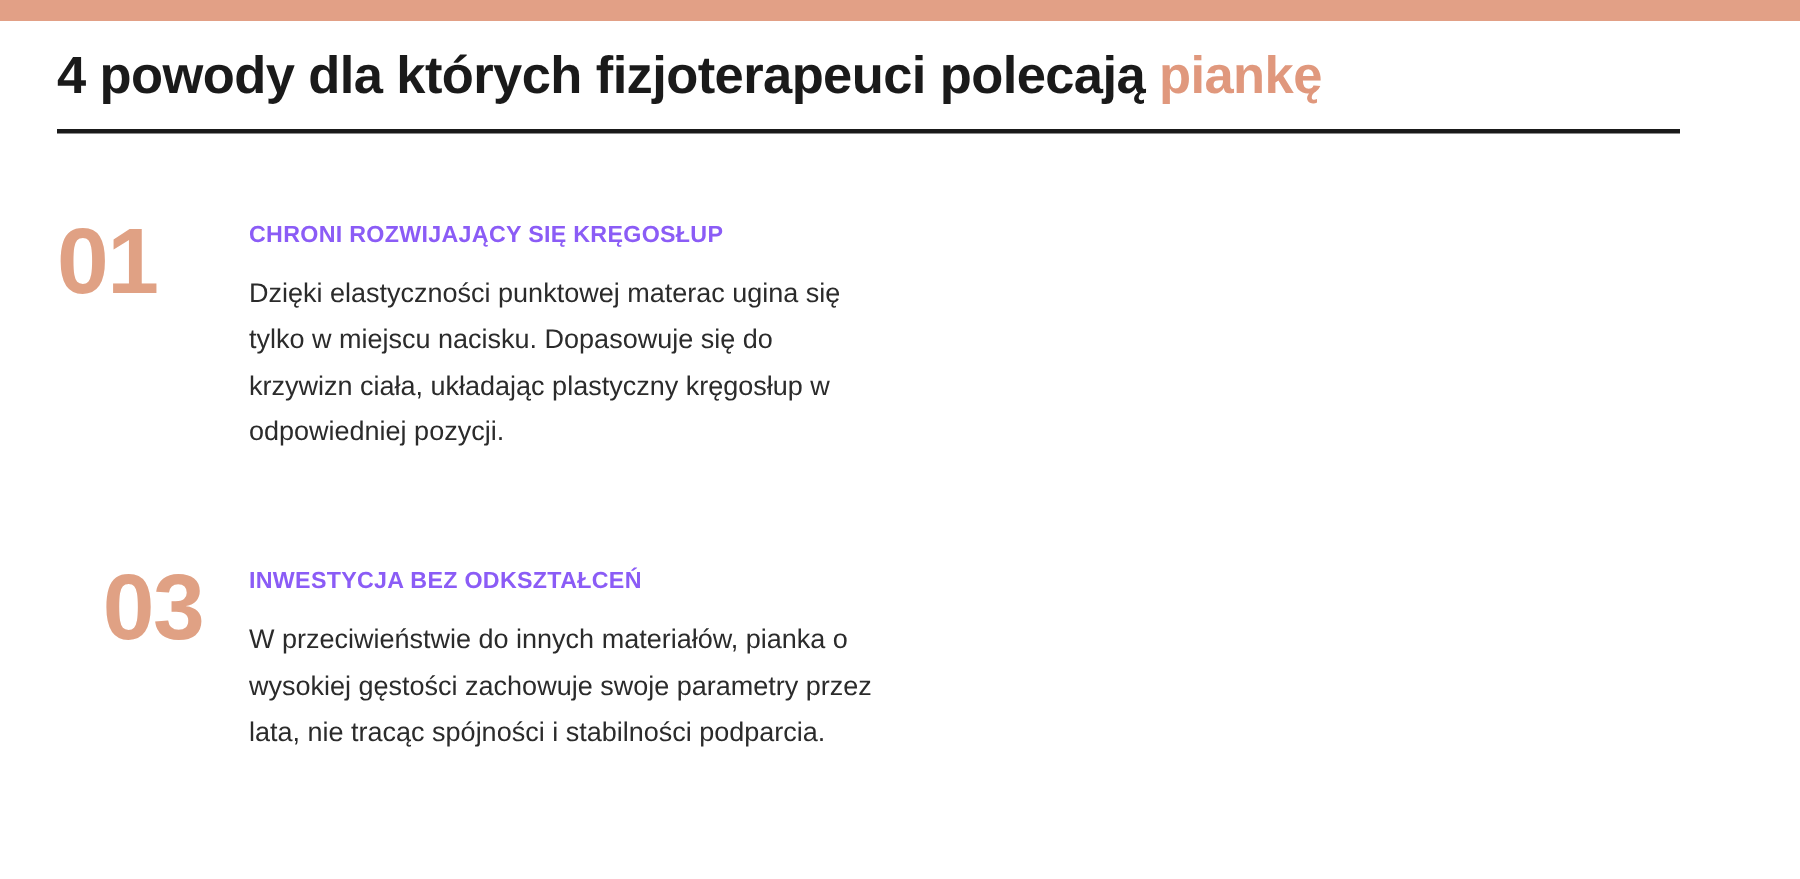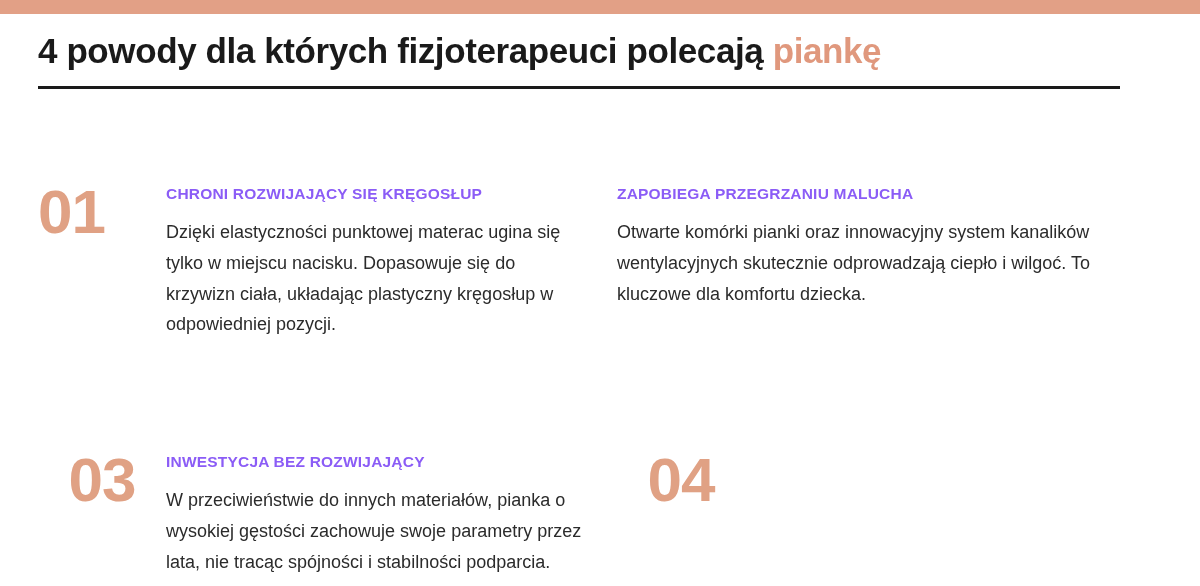--- a/index.html
+++ b/index.html
@@ -57,21 +57,20 @@
     left: 38px;
     width: 1124px;
     display: grid;
     grid-template-columns: 545px 545px;
     grid-column-gap: 34px;
     grid-row-gap: 52px;
   }
   .item {
     display: flex;
     align-items: flex-start;
-    margin-top: 37px;
   }
   .num {
     flex: 0 0 128px;
     font-size: 62px;
     font-weight: bold;
     color: #e0a184;
     line-height: 0.95;
     letter-spacing: -1px;
     padding-top: 4px;
     user-select: none;
@@ -114,32 +113,27 @@
 
     <div class="item row1">
       <div class="num">01</div>
       <div class="body">
         <div class="item-title">CHRONI ROZWIJAJĄCY SIĘ KRĘGOSŁUP</div>
         <div class="item-text">Dzięki elastyczności punktowej materac ugina się tylko w miejscu nacisku. Dopasowuje się do krzywizn ciała, układając plastyczny kręgosłup w odpowiedniej pozycji.</div>
       </div>
     </div>
 
     <div class="item row1">
-      <div class="body">
-        <div class="item-title">ZAPOBIEGA PRZEGRZANIU MALUCHA</div>
-        <div class="item-text">Otwarte komórki pianki oraz innowacyjny system kanalików wentylacyjnych skutecznie odprowadzają ciepło i wilgoć. To kluczowe dla komfortu dziecka.</div>
-      </div>
     </div>
 
     <div class="item row2">
       <div class="num">03</div>
       <div class="body">
-        <div class="item-title">INWESTYCJA BEZ ROZWIJAJĄCY</div>
+        <div class="item-title">INWESTYCJA BEZ ODKSZTAŁCEŃ</div>
         <div class="item-text">W przeciwieństwie do innych materiałów, pianka o wysokiej gęstości zachowuje swoje parametry przez lata, nie tracąc spójności i stabilności podparcia.</div>
       </div>
     </div>
 
     <div class="item row2">
-      <div class="num">04</div>
     </div>
 
   </div>
 </div>
 
 </body></html>

